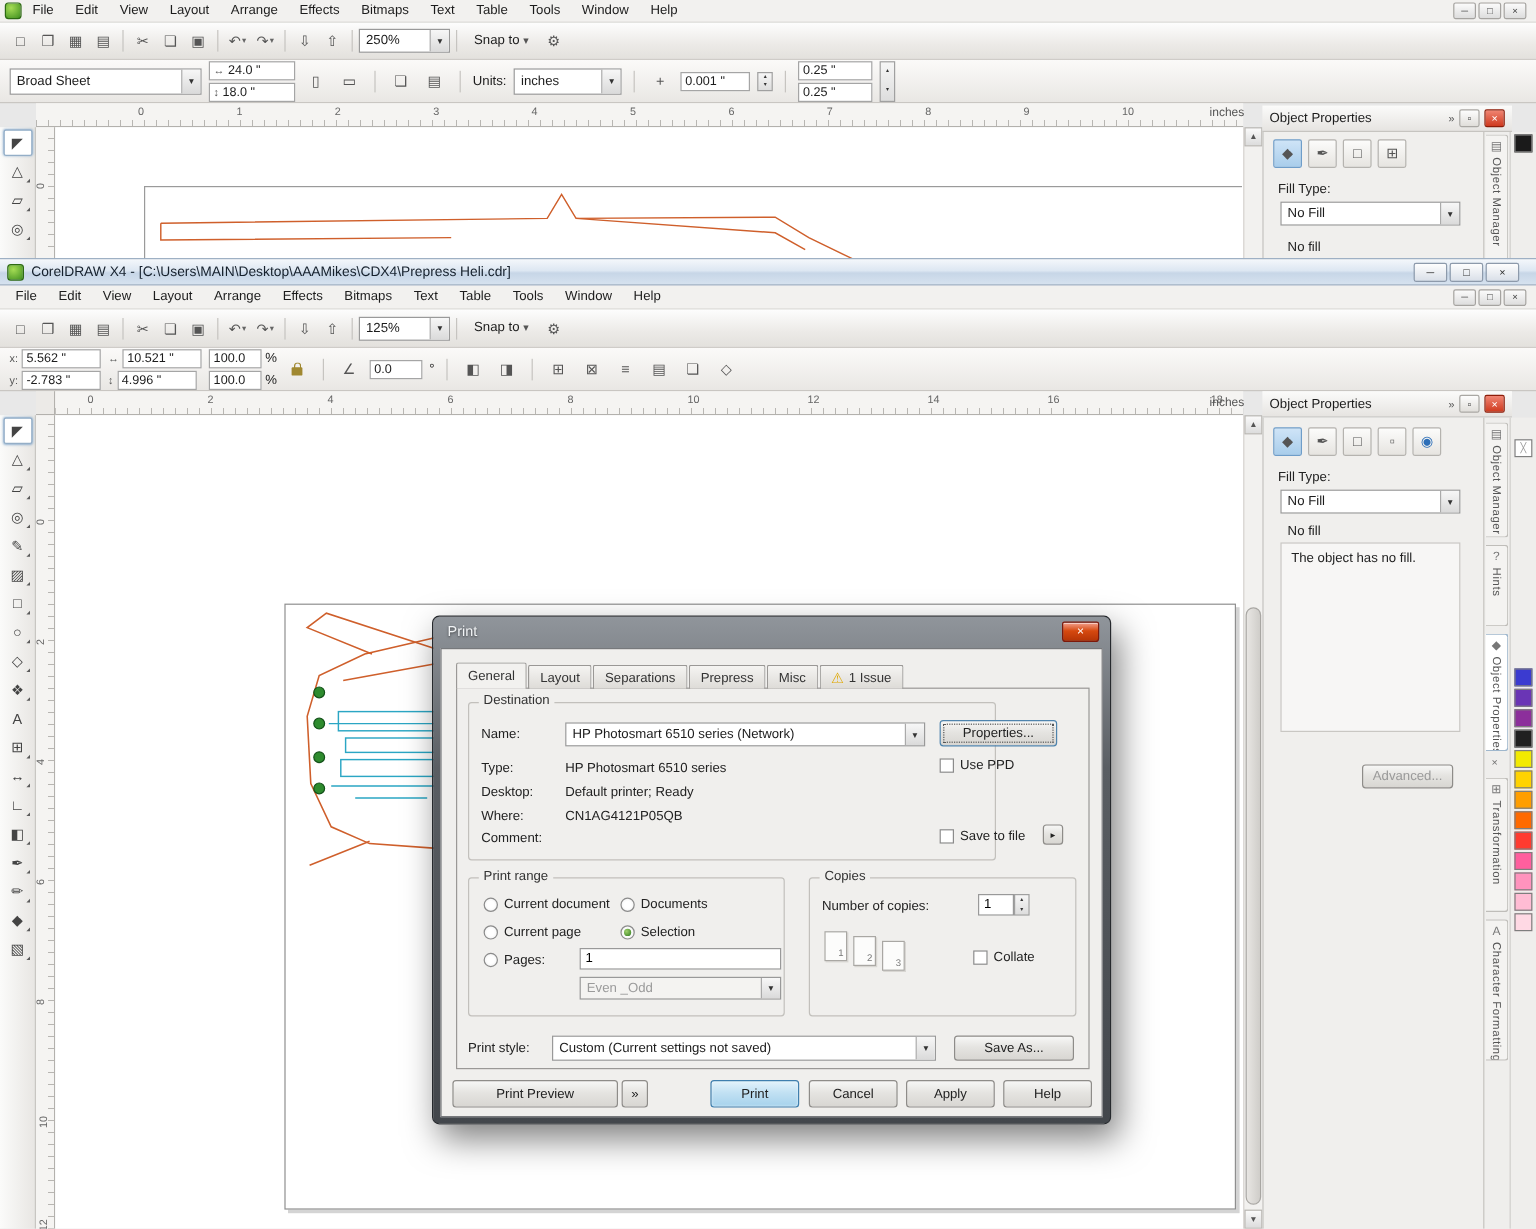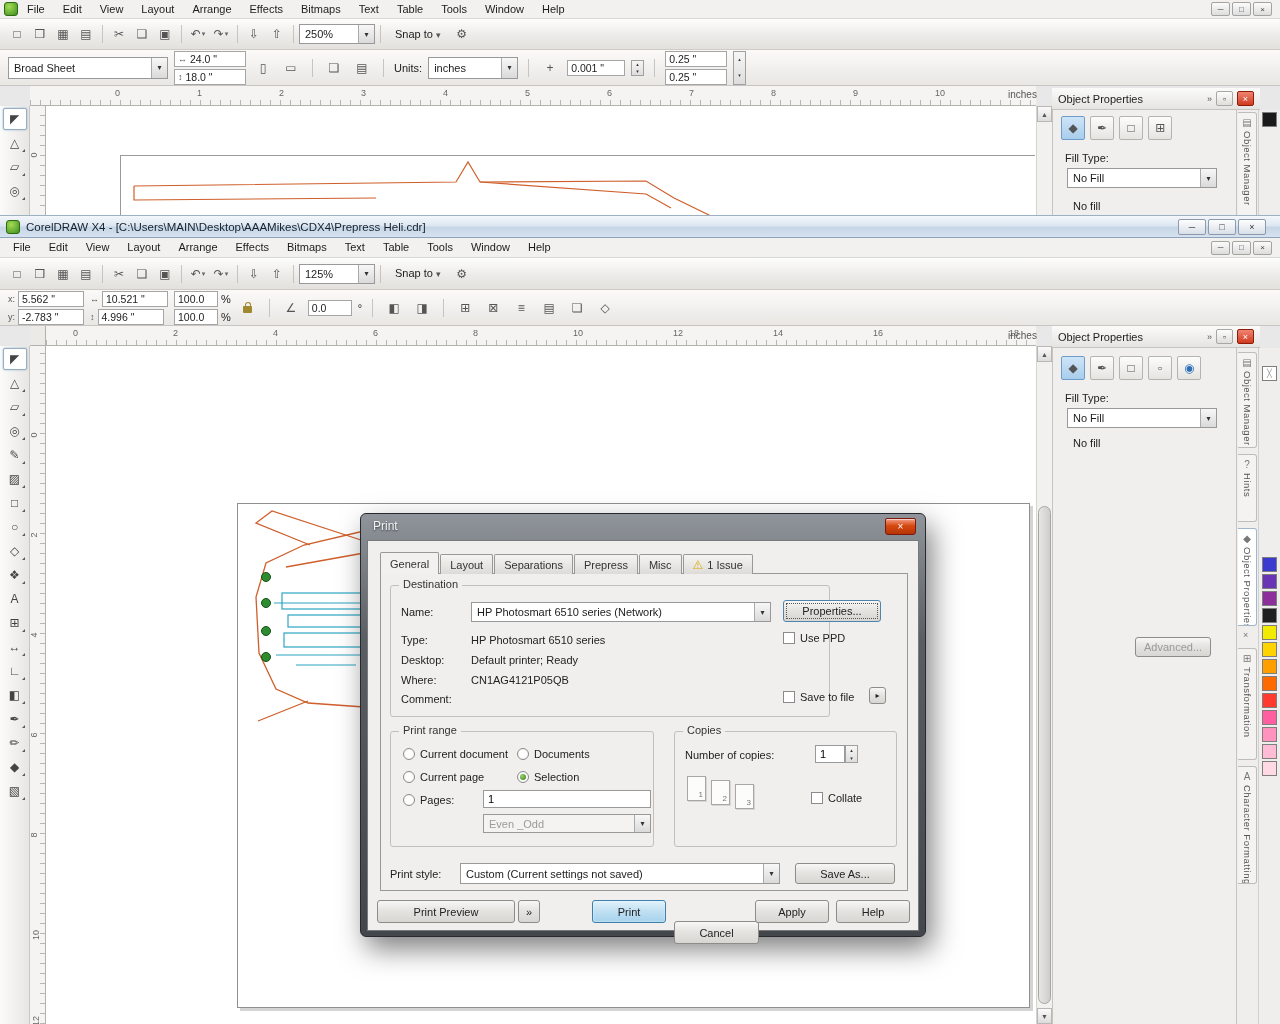--- a/index.html
+++ b/index.html
@@ -451,20 +451,23 @@
       <span class="dock-tool">□</span>
       <span class="dock-tool">▫</span>
       <span class="dock-tool" style="color:#2d6fb8">◉</span>
     </div>
     <span class="lbl" style="left:12px;top:44px">Fill Type:</span>
     <div class="combo" style="position:absolute;left:14px;top:60px;width:150px;height:20px">
         <span>No Fill</span>
         <span class="ca">▾</span>
       </div>
     <span class="lbl" style="left:20px;top:89px">No fill</span>
+    <div class="dock-panel" style="left:14px;top:104px;width:150px;height:158px">
+      <span class="lbl" style="left:8px;top:6px">The object has no fill.</span>
+    </div>
     <div class="btn dis" style="left:82px;top:289px;width:76px;height:20px">Advanced...</div>
   </div>
   <div class="sidetabs abs" style="left:1236px;top:348px;width:22px;height:676px">
     <div class="vtab" style="top:4px;height:96px">
         <span class="ticon">▤</span>
         <span class="vt">Object Manager</span>
       </div>
     <div class="vtab" style="top:106px;height:68px">
         <span class="ticon">?</span>
         <span class="vt">Hints</span>
@@ -598,17 +601,17 @@
     </div>
     <span class="lbl" style="left:22px;top:327px">Print style:</span>
     <div class="combo" style="position:absolute;left:92px;top:322px;width:320px;height:21px">
         <span>Custom (Current settings not saved)</span>
         <span class="ca">▾</span>
       </div>
     <div class="btn" style="left:427px;top:322px;width:100px;height:21px">Save As...</div>
     <div class="btn" style="left:9px;top:359px;width:138px;height:23px">Print Preview</div>
     <div class="btn" style="left:150px;top:359px;width:22px;height:23px">»</div>
     <div class="btn def" style="left:224px;top:359px;width:74px;height:23px">Print</div>
-    <div class="btn" style="left:306px;top:380px;width:85px;height:23px">Cancel</div>
+    <div class="btn" style="left:306px;top:359px;width:74px;height:23px">Cancel</div>
     <div class="btn" style="left:387px;top:359px;width:74px;height:23px">Apply</div>
     <div class="btn" style="left:468px;top:359px;width:74px;height:23px">Help</div>
   </div>
 </div>
 
 </body></html>

